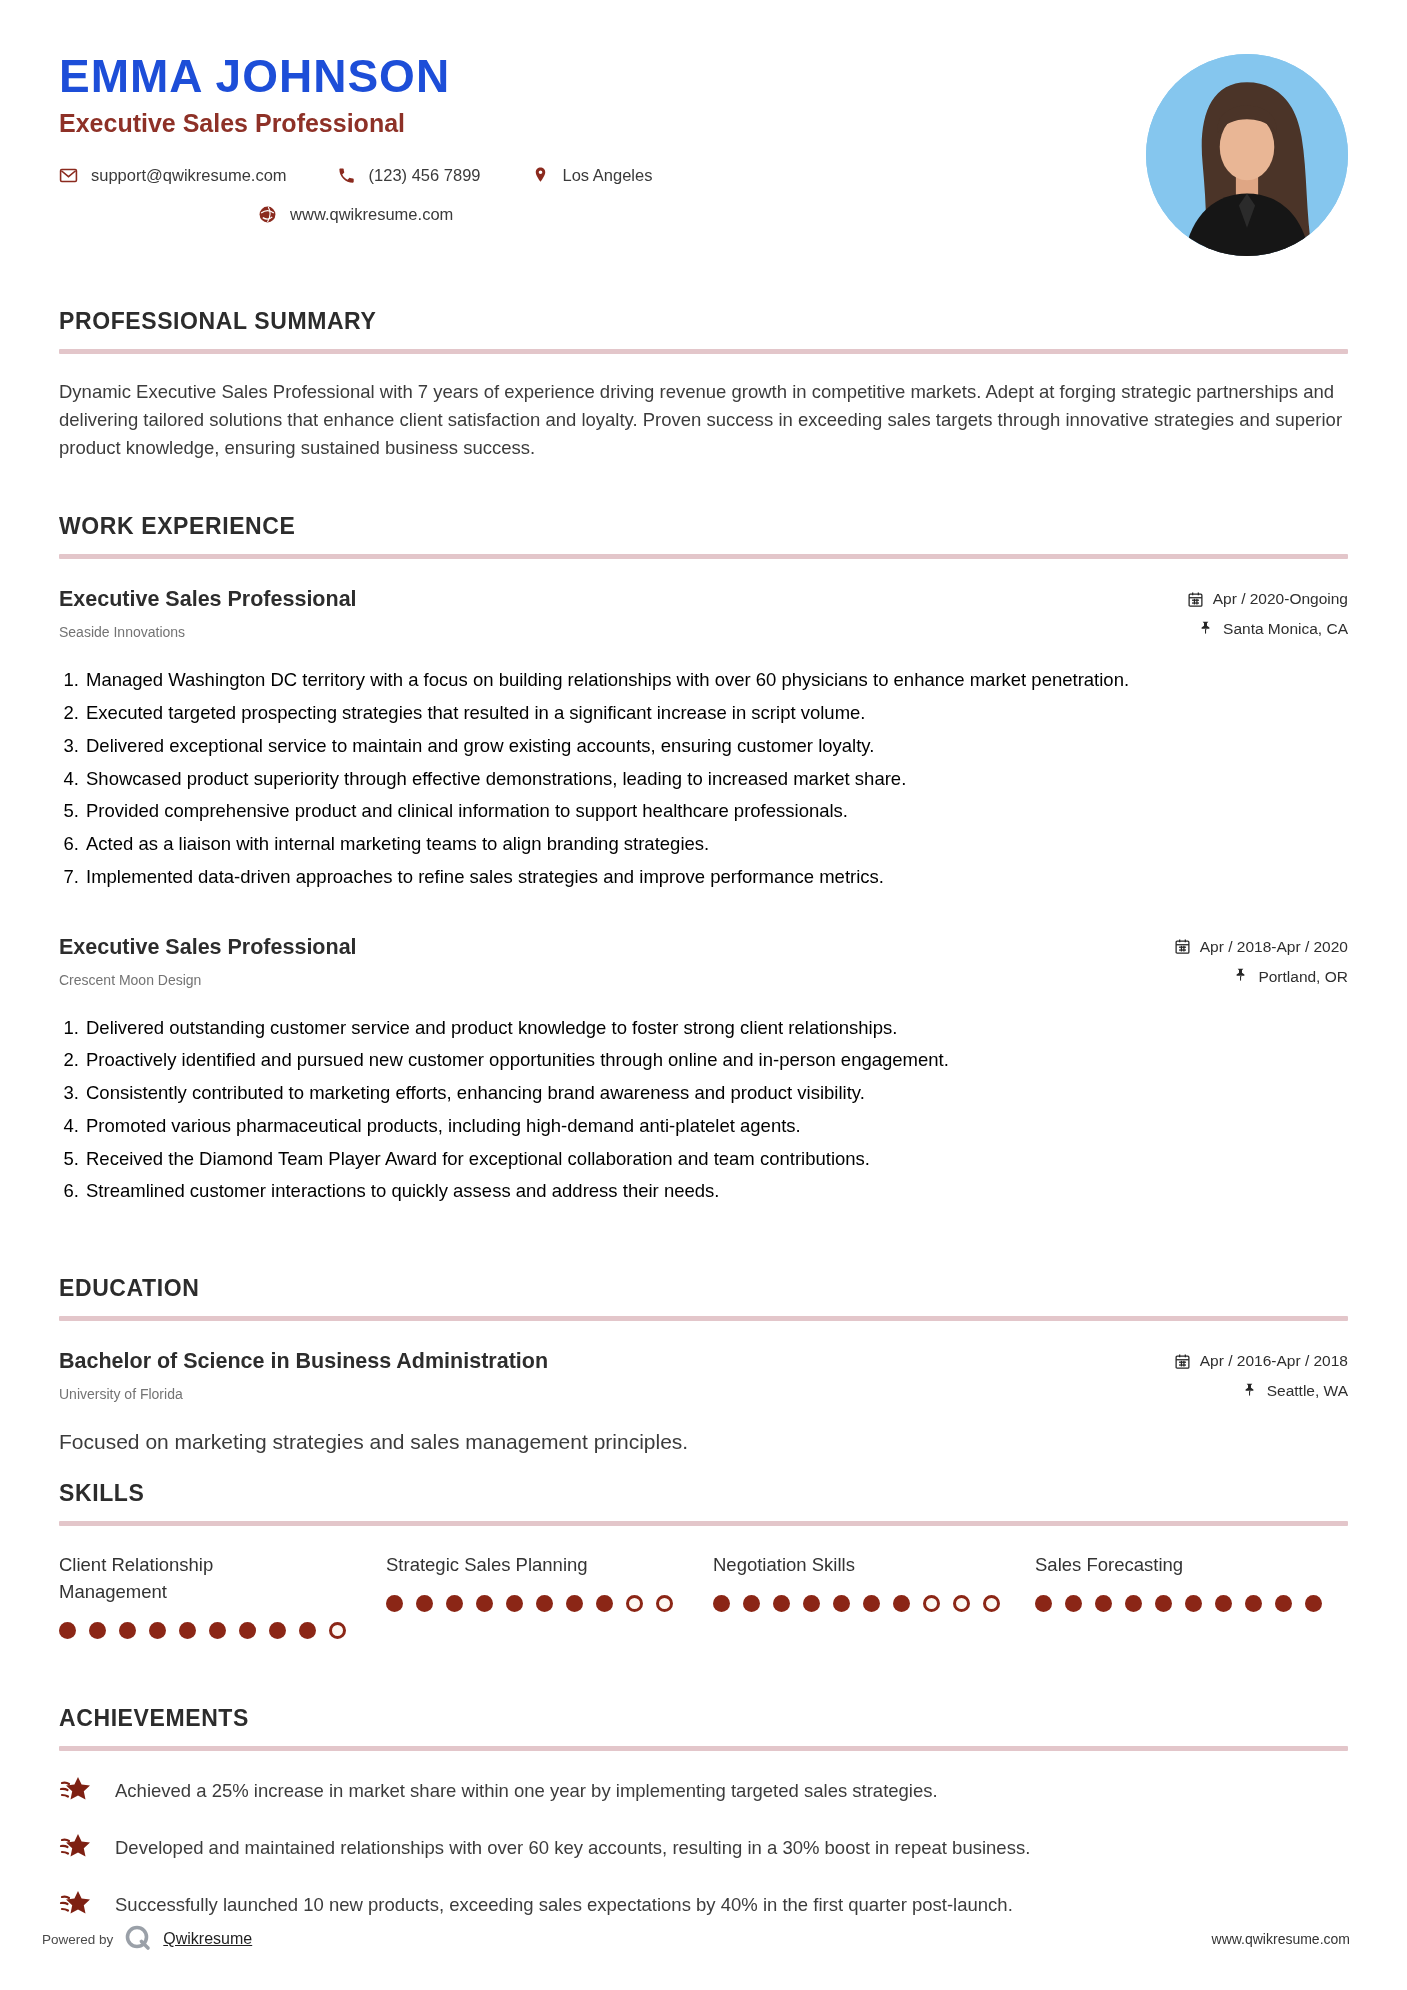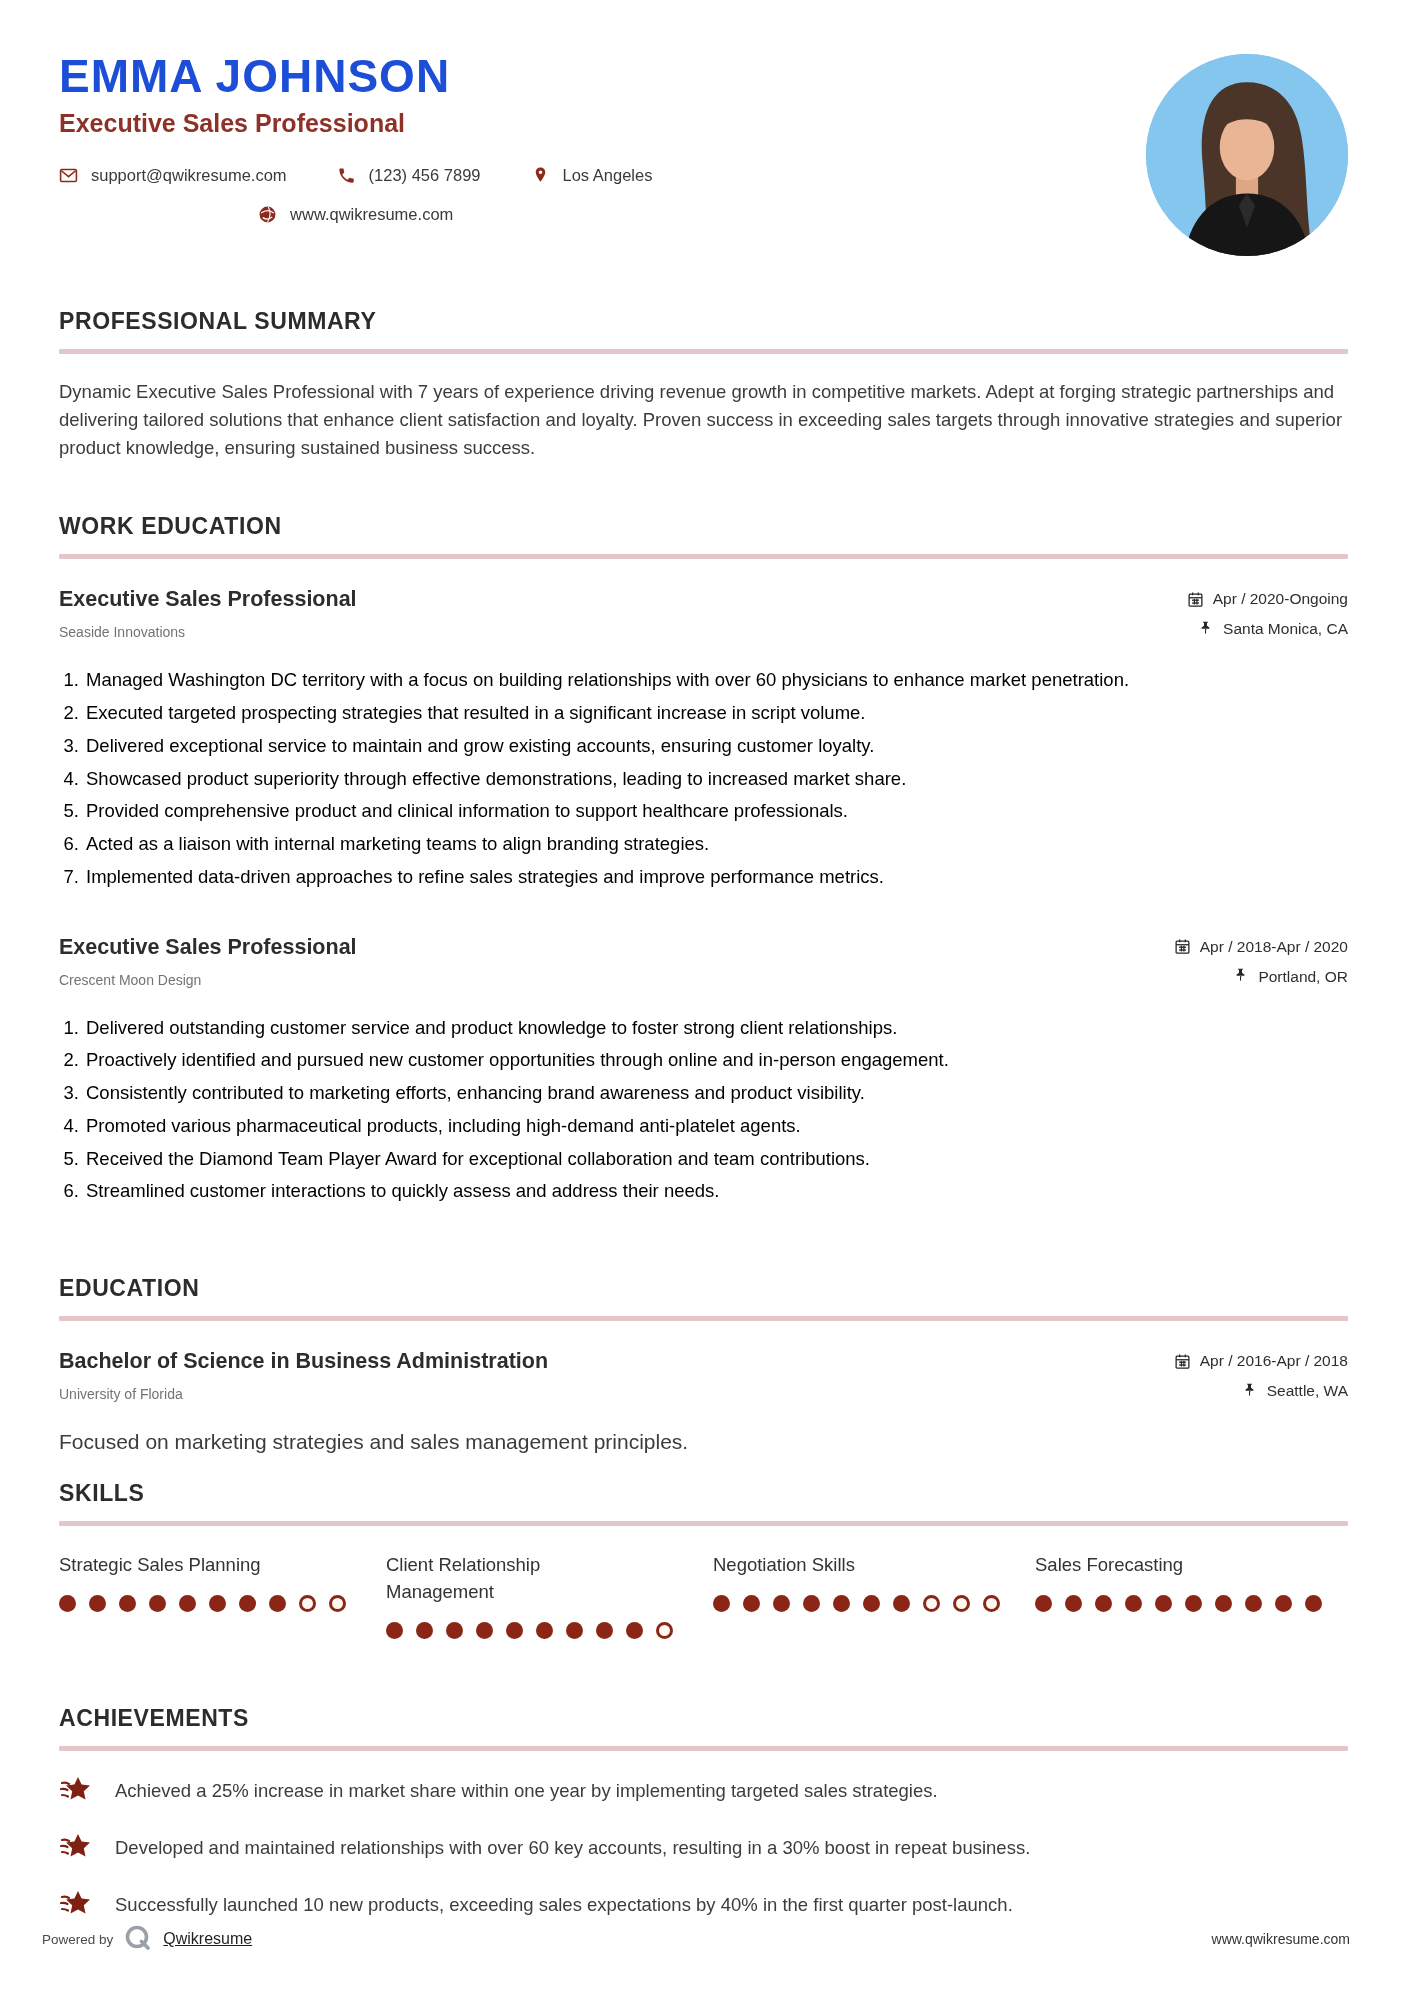--- a/index.html
+++ b/index.html
@@ -123,21 +123,21 @@
     </div>
   </div>
 
   <div class="section">
     <div class="section-title">PROFESSIONAL SUMMARY</div>
     <div class="divider"></div>
     <div class="summary-text">Dynamic Executive Sales Professional with 7 years of experience driving revenue growth in competitive markets. Adept at forging strategic partnerships and delivering tailored solutions that enhance client satisfaction and loyalty. Proven success in exceeding sales targets through innovative strategies and superior product knowledge, ensuring sustained business success.</div>
   </div>
 
   <div class="section">
-    <div class="section-title">WORK EDUCATION</div>
+    <div class="section-title">WORK EXPERIENCE</div>
     <div class="divider"></div>
 
     <div class="entry">
       <div class="entry-header">
         <div>
           <div class="entry-title">Executive Sales Professional</div>
           <div class="entry-company">Seaside Innovations</div>
         </div>
         <div class="entry-meta">
           <div class="meta-row">
@@ -262,47 +262,47 @@
       <div class="edu-desc">Focused on marketing strategies and sales management principles.</div>
     </div>
   </div>
 
   <div class="section" style="margin-top:26px;">
     <div class="section-title">SKILLS</div>
     <div class="divider"></div>
     <div class="skills-grid">
 
         <div class="skill">
+          <div class="skill-name">Client Relationship Management</div>
+          <div class="skill-dots">
+            <span class="dot"></span>
+            <span class="dot"></span>
+            <span class="dot"></span>
+            <span class="dot"></span>
+            <span class="dot"></span>
+            <span class="dot"></span>
+            <span class="dot"></span>
+            <span class="dot"></span>
+            <span class="dot"></span>
+            <span class="dot empty"></span>
+          </div>
+        </div>
+
+        <div class="skill">
           <div class="skill-name">Strategic Sales Planning</div>
           <div class="skill-dots">
             <span class="dot"></span>
             <span class="dot"></span>
             <span class="dot"></span>
             <span class="dot"></span>
             <span class="dot"></span>
             <span class="dot"></span>
             <span class="dot"></span>
             <span class="dot"></span>
             <span class="dot empty"></span>
-            <span class="dot empty"></span>
-          </div>
-        </div>
-
-        <div class="skill">
-          <div class="skill-name">Client Relationship Management</div>
-          <div class="skill-dots">
-            <span class="dot"></span>
-            <span class="dot"></span>
-            <span class="dot"></span>
-            <span class="dot"></span>
-            <span class="dot"></span>
-            <span class="dot"></span>
-            <span class="dot"></span>
-            <span class="dot"></span>
-            <span class="dot"></span>
             <span class="dot empty"></span>
           </div>
         </div>
 
         <div class="skill">
           <div class="skill-name">Negotiation Skills</div>
           <div class="skill-dots">
             <span class="dot"></span>
             <span class="dot"></span>
             <span class="dot"></span>

